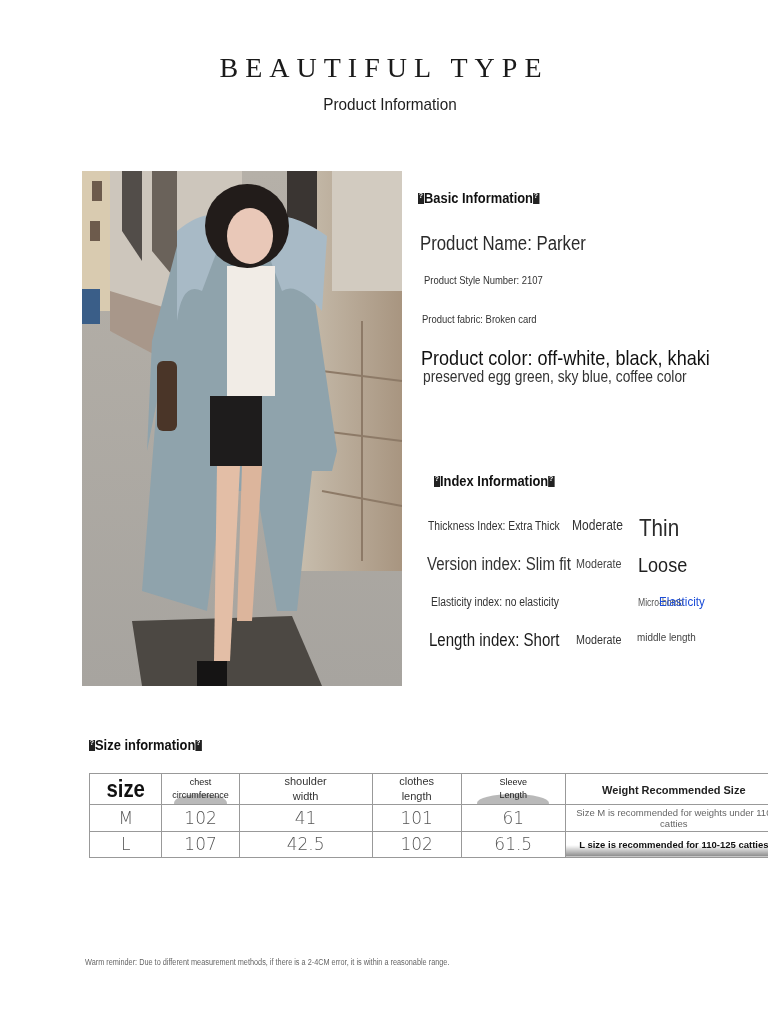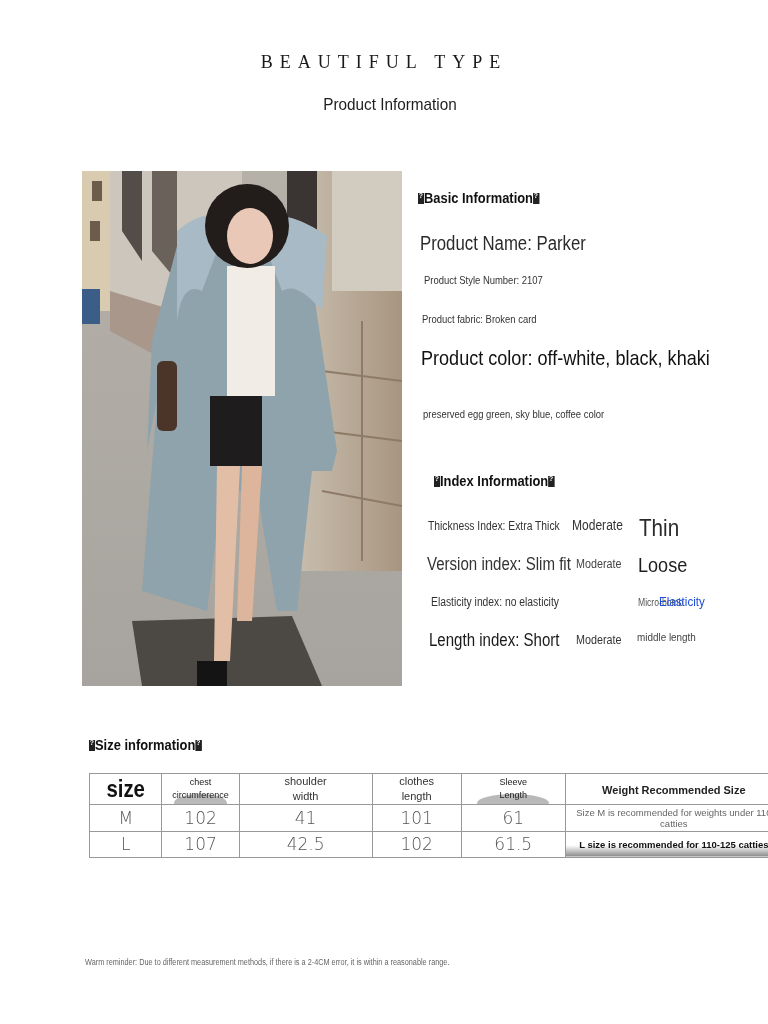--- a/index.html
+++ b/index.html
@@ -1,20 +1,20 @@
 <!DOCTYPE html>
 <html><head>
 <meta charset="utf-8">
 <style>
   * { box-sizing: border-box; margin: 0; padding: 0; }
   html, body { width: 768px; height: 1024px; background: #ffffff; overflow: hidden; }
   body { position: relative; font-family: "Liberation Sans", sans-serif; color: #2a2a2a; }
 
   .brand { position: absolute; top: 52px; left: 0; width: 768px; text-align: center;
-    font-family: "Liberation Serif", serif; font-size: 18px; letter-spacing: 7px; color: #1a1a1a; }
+    font-family: "Liberation Serif", serif; font-size: 28px; letter-spacing: 7px; color: #1a1a1a; }
   .subtitle { position: absolute; top: 95px; left: 0; width: 780px; text-align: center;
     font-size: 17px; color: #1e1e1e; transform: scaleX(0.9); }
 
   .cond { display: inline-block; transform-origin: left center; transform: scaleX(0.86); white-space: nowrap; }
 
   
   .photo { position: absolute; left: 82px; top: 171px; width: 320px; height: 515px; overflow: hidden; background: #b9b4ab; }
   .photo svg { display: block; }
 
   
@@ -107,21 +107,21 @@
 </div>
 <div class="abs" style="left:424px;top:274px;font-size:11px;color:#333;">
   <span class="cond">Product Style Number: 2107</span>
 </div>
 <div class="abs" style="left:422px;top:313px;font-size:11px;color:#333;">
   <span class="cond">Product fabric: Broken card</span>
 </div>
 <div class="abs" style="left:421px;top:346px;font-size:21px;color:#111;">
   <span class="cond">Product color: off-white, black, khaki</span>
 </div>
-<div class="abs" style="left:423px;top:408px;font-size:11px;color:#333;">
+<div class="abs" style="left:423px;top:368px;font-size:16px;color:#333;">
   <span class="cond">preserved egg green, sky blue, coffee color</span>
 </div>
 
 <div class="abs sec-h" style="left:423px;top:472px;padding-left:11px;">
   <span class="cond">
     <span class="box-glyph"></span><span>Index Information</span><span class="box-glyph"></span>
   </span>
 </div>
 
 <div class="abs" style="left:428px;top:519px;font-size:12px;color:#333;"><span class="cond">Thickness Index: Extra Thick</span></div>

